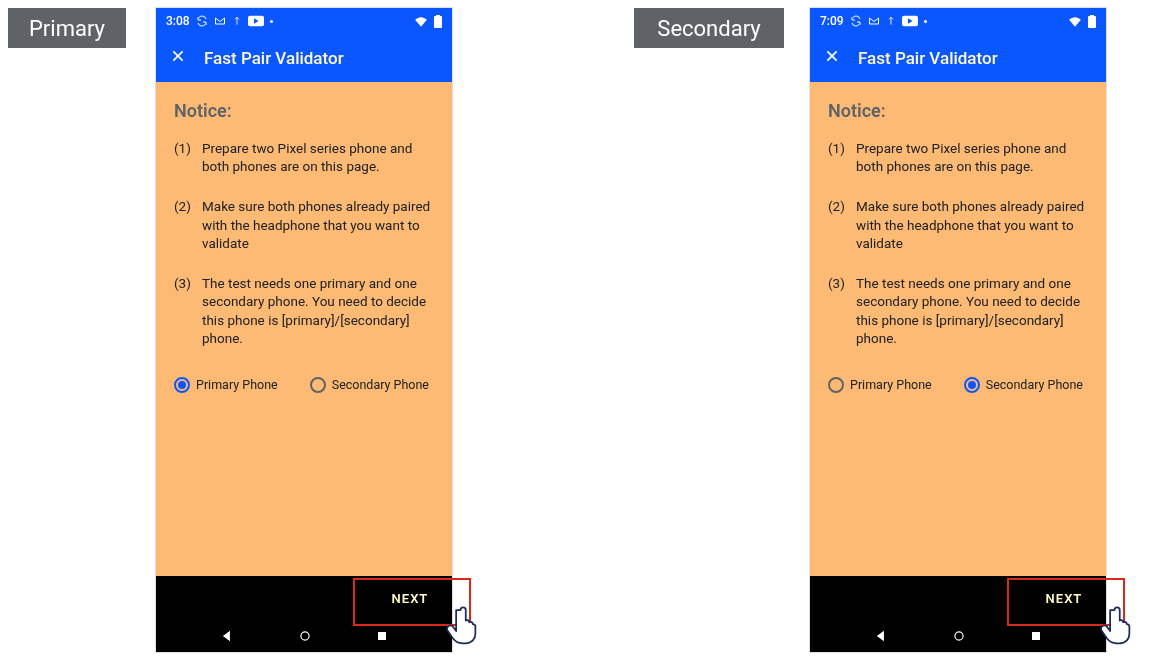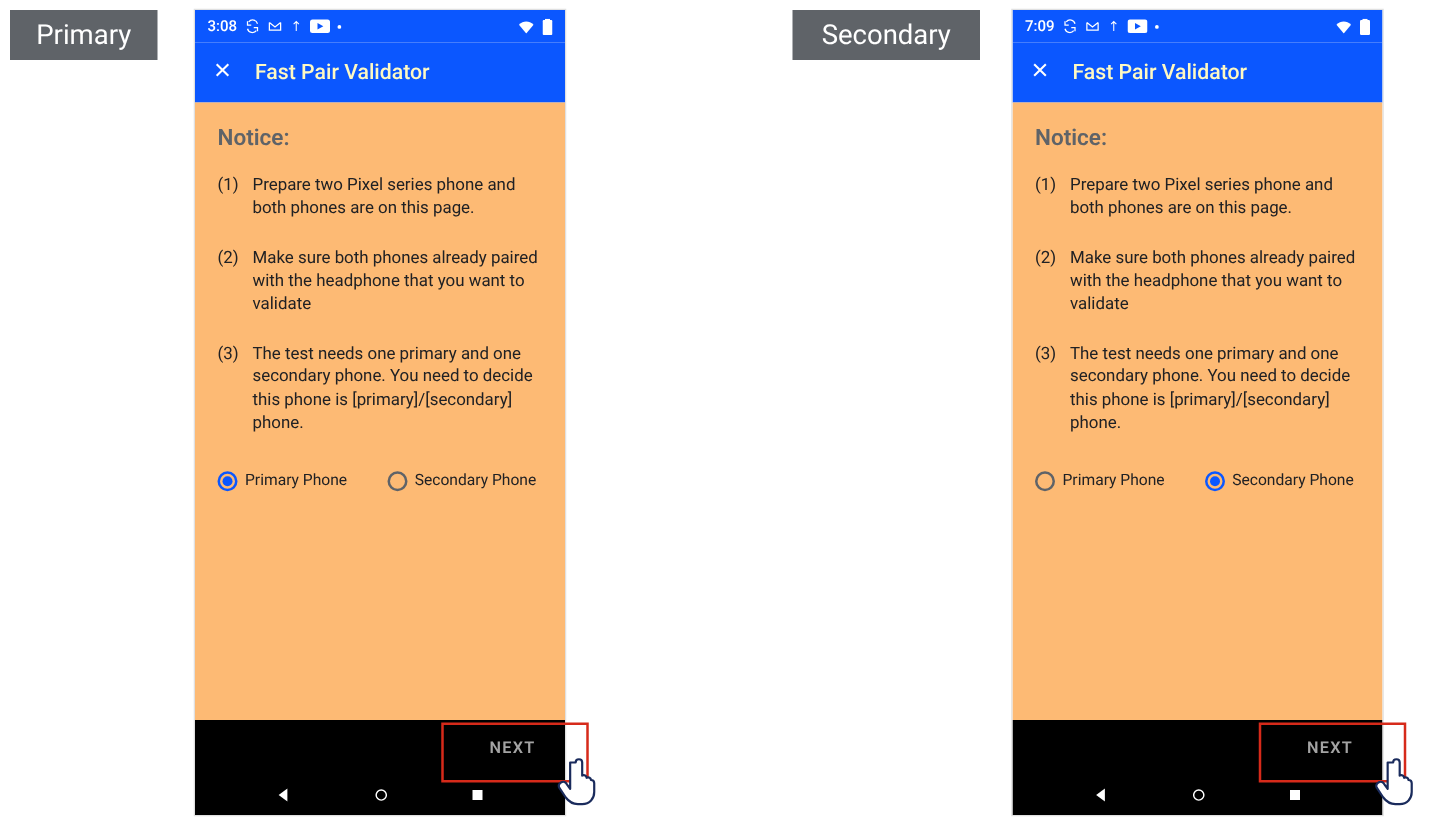--- a/index.html
+++ b/index.html
@@ -117,21 +117,21 @@
   }
   .nextbtn {
     position: absolute;
     right: 0;
     top: 0;
     height: 100%;
     width: 84px;
     display: flex;
     align-items: center;
     justify-content: center;
-    color: #a3a3a3;
+    color: #fef9c3;
     font-size: 13px;
     font-weight: 600;
     letter-spacing: 1px;
   }
   .highlight {
     position: absolute;
     border: 2px solid #d62a1a;
     pointer-events: none;
   }
 

